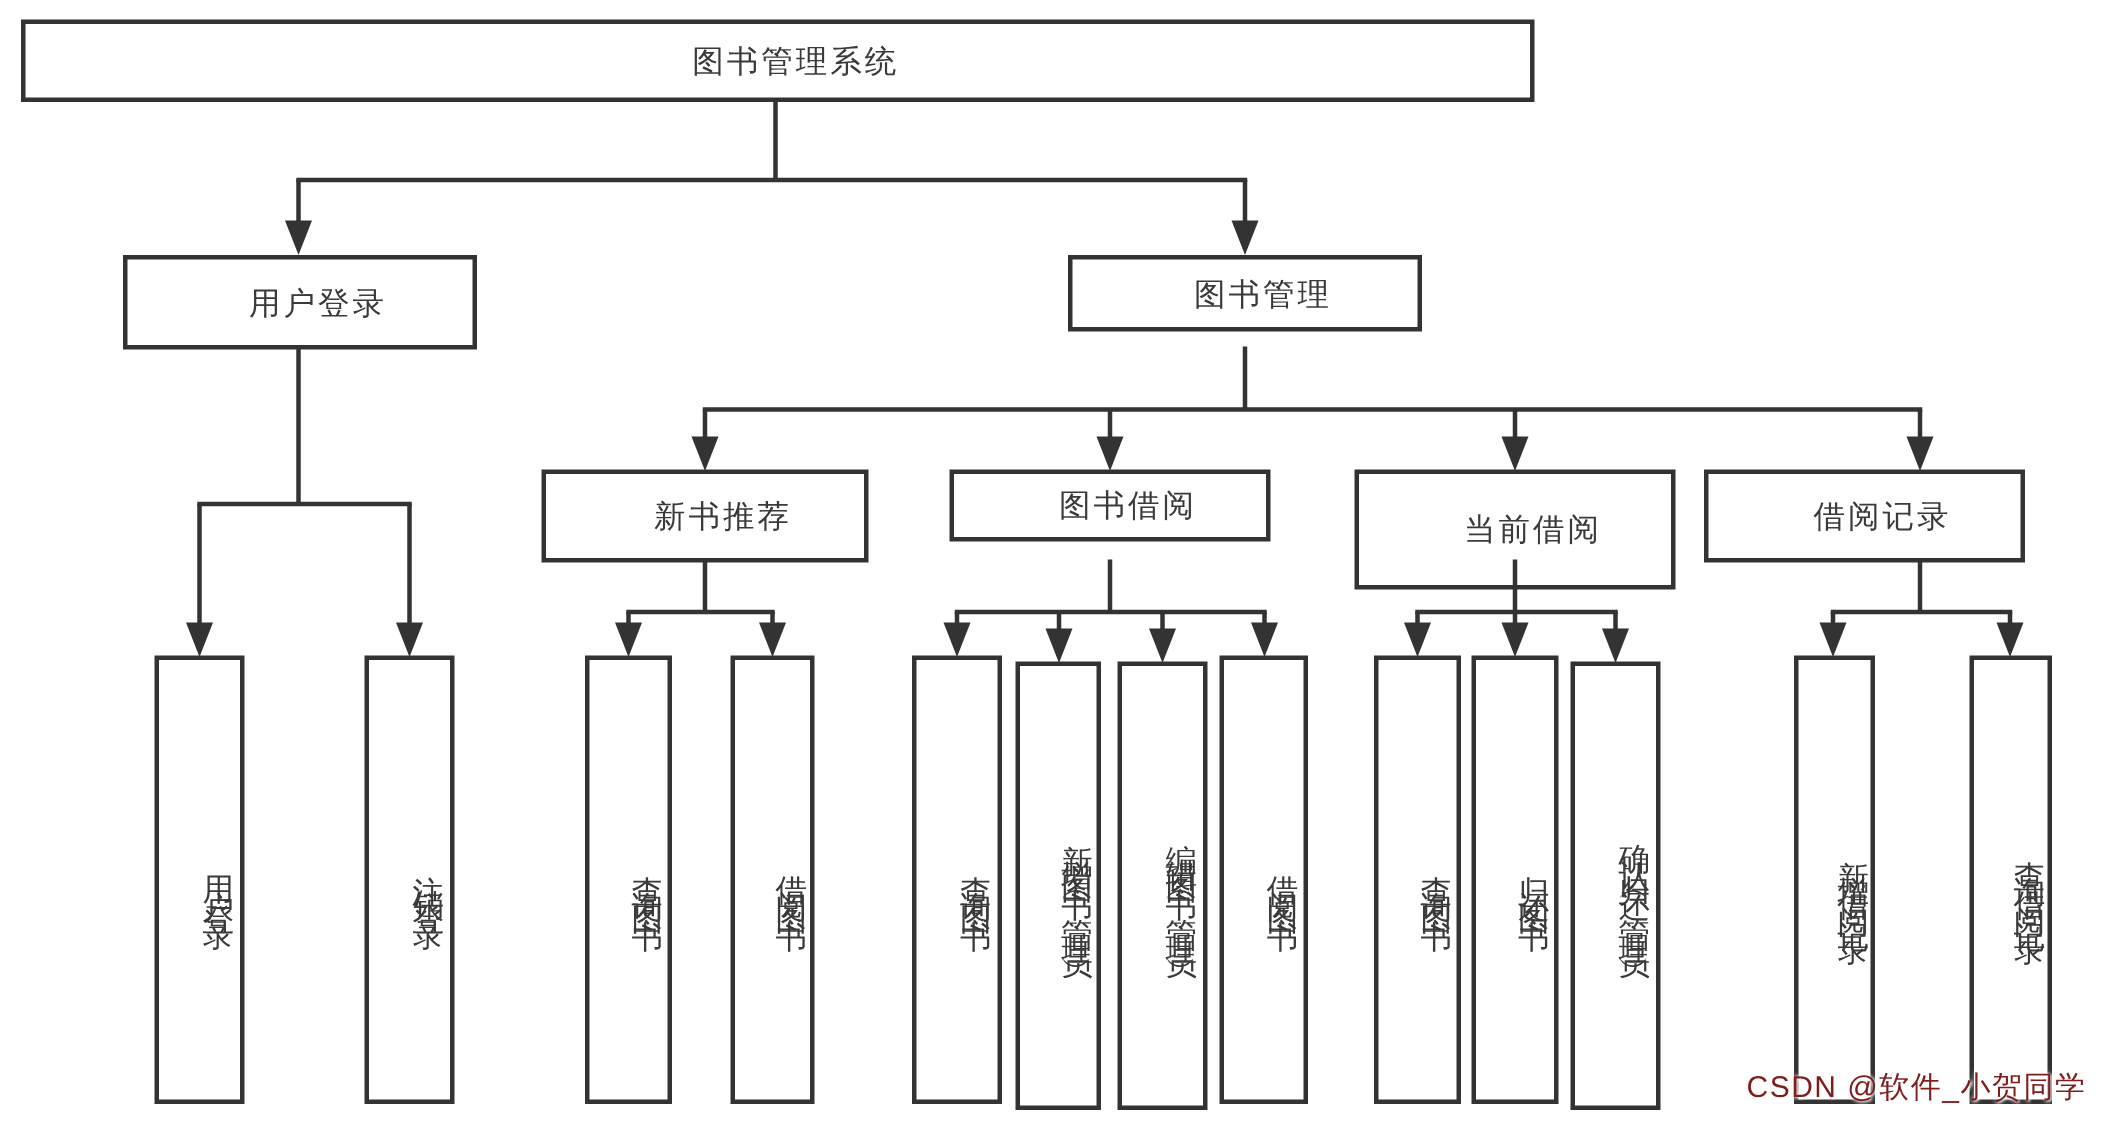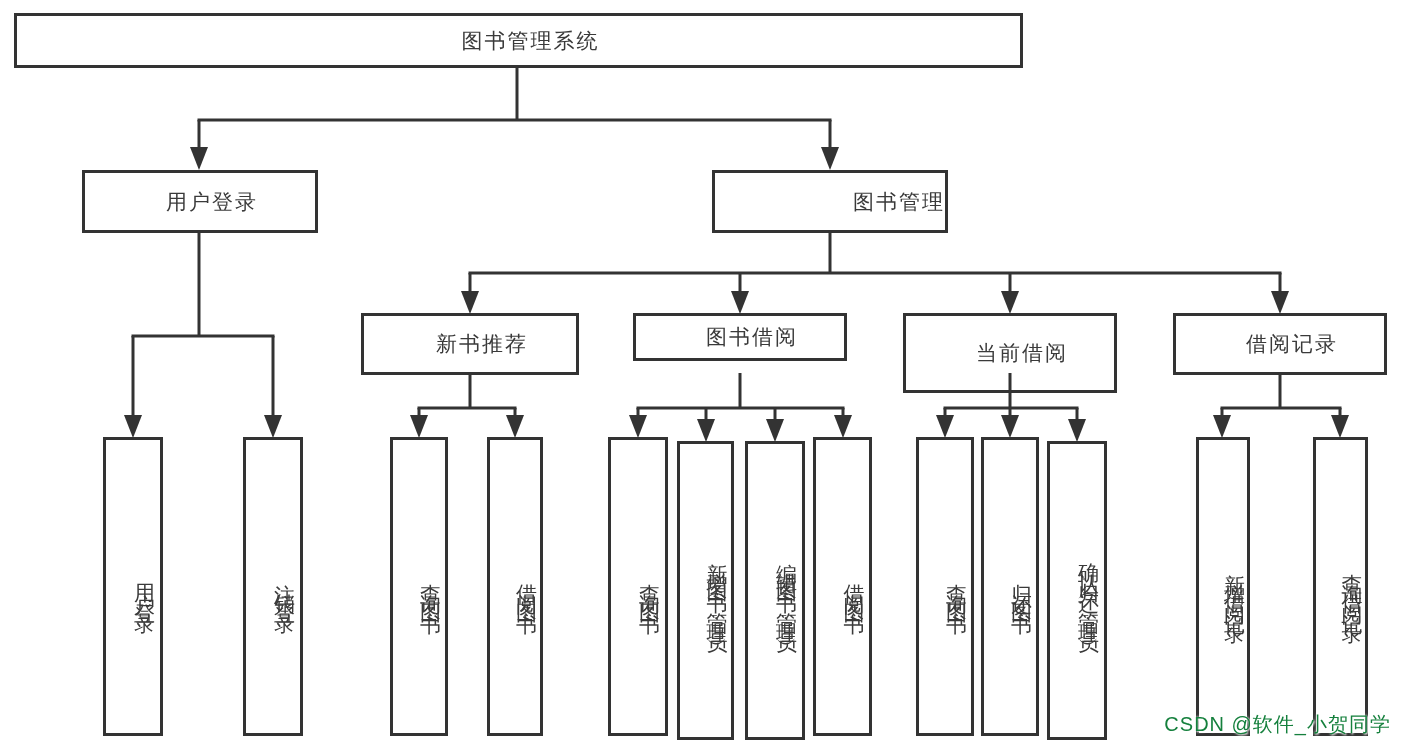--- a/index.html
+++ b/index.html
@@ -48,51 +48,51 @@
   svg.wires path {
     fill: #333333;
     stroke: none;
   }
   .watermark {
     position: absolute;
     right: 14px;
     bottom: 9px;
     font-size: 20px;
     letter-spacing: 1px;
-    color: #15803d;
+    color: #7f1d1d;
     white-space: nowrap;
     text-shadow: 0 0 3px #ffffff, 1px 1px 2px #ffffff;
   }
 </style>
 </head>
 <body>
 
 <div class="canvas">
 
   <div class="node" style="left:14px; top:13px; width:1009px; height:55px;">
     <span class="h-label">图书管理系统</span>
   </div>
 
   <div class="node" style="left:82px; top:170px; width:236px; height:63px;">
     <span class="h-label">用户登录</span>
   </div>
-  <div class="node" style="left:712px; top:170px; width:236px; height:63px;justify-content:flex-end;">
+  <div class="node" style="left:712px; top:170px; width:236px; height:51px;">
     <span class="h-label">图书管理</span>
   </div>
 
   <div class="node" style="left:361px; top:313px; width:218px; height:62px;">
     <span class="h-label">新书推荐</span>
   </div>
   <div class="node" style="left:633px; top:313px; width:214px; height:48px;">
     <span class="h-label">图书借阅</span>
   </div>
   <div class="node" style="left:903px; top:313px; width:214px; height:80px;">
     <span class="h-label">当前借阅</span>
   </div>
-  <div class="node" style="left:1173px; top:313px; width:214px; height:62px;">
+  <div class="node" style="left:1136px; top:313px; width:214px; height:62px;">
     <span class="h-label">借阅记录</span>
   </div>
 
   <div class="node" style="left:103px; top:437px; width:60px; height:299px;">
     <span class="v-label">用户登录</span>
   </div>
   <div class="node" style="left:243px; top:437px; width:60px; height:299px;">
     <span class="v-label">注销登录</span>
   </div>
 

